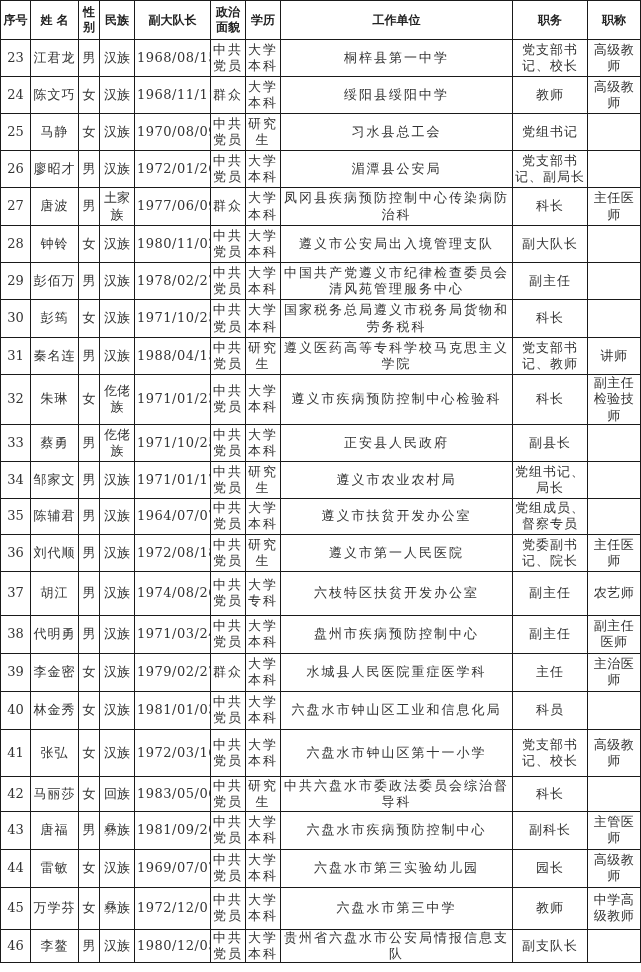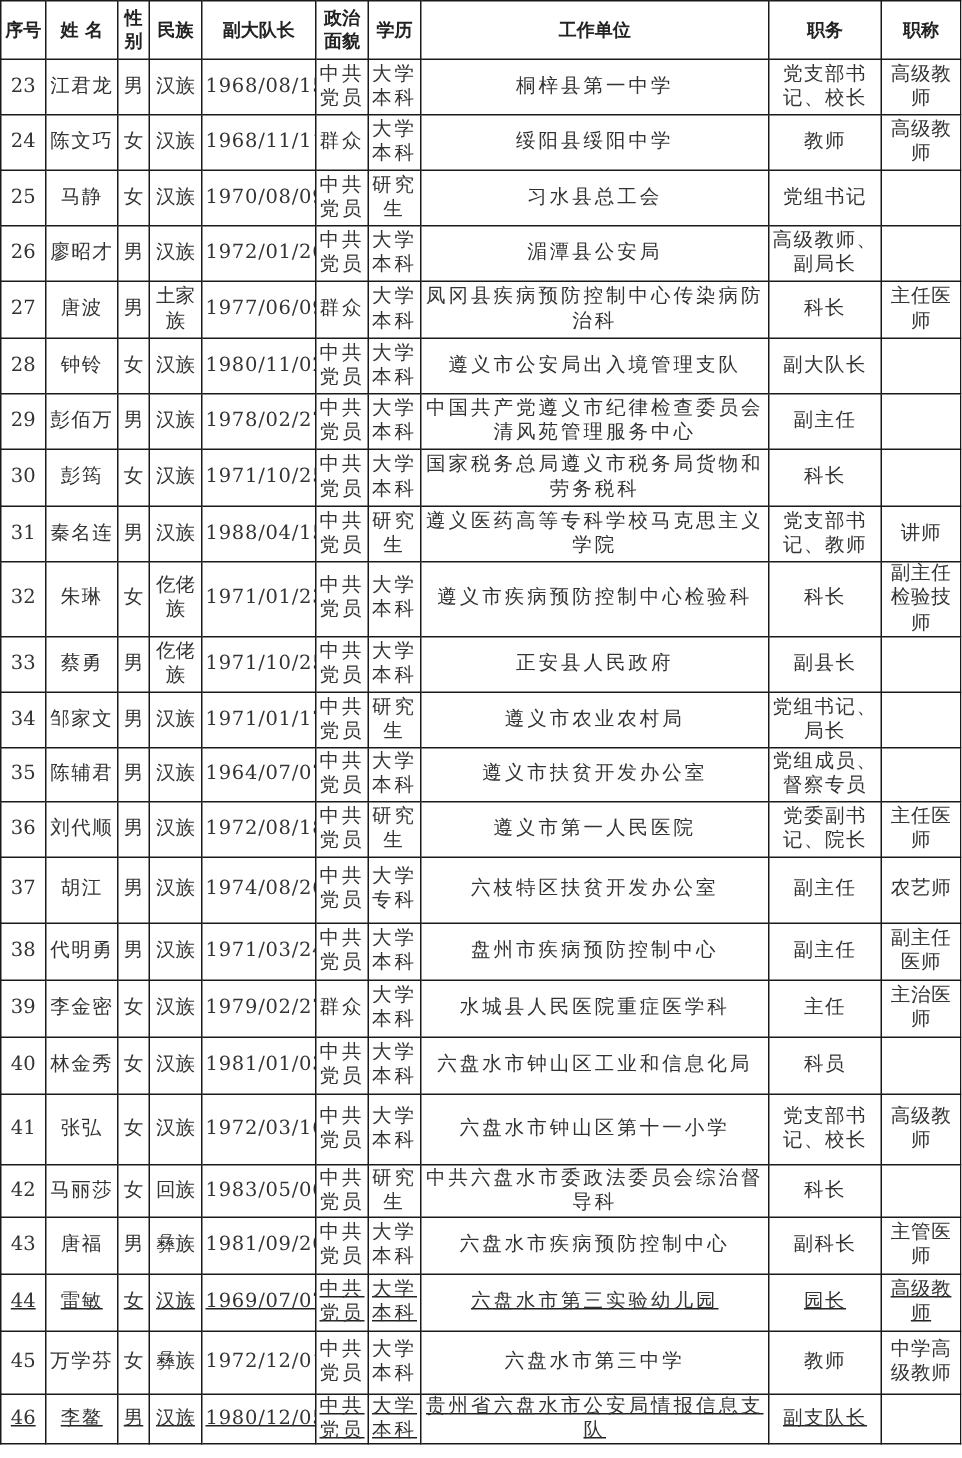--- a/index.html
+++ b/index.html
@@ -86,21 +86,21 @@
       </tr>
       <tr style="height: 37px; border-radius: 11px;">
         <td class="c-no">26</td>
         <td class="c-name">廖昭才</td>
         <td class="c-gender">男</td>
         <td class="c-eth">汉族</td>
         <td class="c-date">1972/01/26</td>
         <td class="c-stack">中共党员</td>
         <td class="c-stack">大学本科</td>
         <td class="c-unit">湄潭县公安局</td>
-        <td class="c-duty">高级教师、副局长</td>
+        <td class="c-duty">党支部书记、副局长</td>
         <td class="c-title"></td>
       </tr>
       <tr style="height: 38px;">
         <td class="c-no">27</td>
         <td class="c-name">唐波</td>
         <td class="c-gender">男</td>
         <td class="c-eth-small">土家族</td>
         <td class="c-date">1977/06/09</td>
         <td class="c-stack">群众</td>
         <td class="c-stack">大学本科</td>
@@ -293,21 +293,21 @@
         <td class="c-name">唐福</td>
         <td class="c-gender">男</td>
         <td class="c-eth">彝族</td>
         <td class="c-date">1981/09/20</td>
         <td class="c-stack">中共党员</td>
         <td class="c-stack">大学本科</td>
         <td class="c-unit">六盘水市疾病预防控制中心</td>
         <td class="c-duty">副科长</td>
         <td class="c-title">主管医师</td>
       </tr>
-      <tr style="height: 38px; text-decoration: underline;">
+      <tr style="height: 38px;">
         <td class="c-no">44</td>
         <td class="c-name">雷敏</td>
         <td class="c-gender">女</td>
         <td class="c-eth">汉族</td>
         <td class="c-date">1969/07/07</td>
         <td class="c-stack">中共党员</td>
         <td class="c-stack">大学本科</td>
         <td class="c-unit">六盘水市第三实验幼儿园</td>
         <td class="c-duty">园长</td>
         <td class="c-title">高级教师</td>
@@ -317,21 +317,21 @@
         <td class="c-name">万学芬</td>
         <td class="c-gender">女</td>
         <td class="c-eth">彝族</td>
         <td class="c-date">1972/12/01</td>
         <td class="c-stack">中共党员</td>
         <td class="c-stack">大学本科</td>
         <td class="c-unit">六盘水市第三中学</td>
         <td class="c-duty">教师</td>
         <td class="c-title">中学高级教师</td>
       </tr>
-      <tr style="height: 30px; text-decoration: underline;">
+      <tr style="height: 30px;">
         <td class="c-no">46</td>
         <td class="c-name">李鳌</td>
         <td class="c-gender">男</td>
         <td class="c-eth">汉族</td>
         <td class="c-date">1980/12/05</td>
         <td class="c-stack">中共党员</td>
         <td class="c-stack">大学本科</td>
         <td class="c-unit">贵州省六盘水市公安局情报信息支队</td>
         <td class="c-duty">副支队长</td>
         <td class="c-title"></td>

